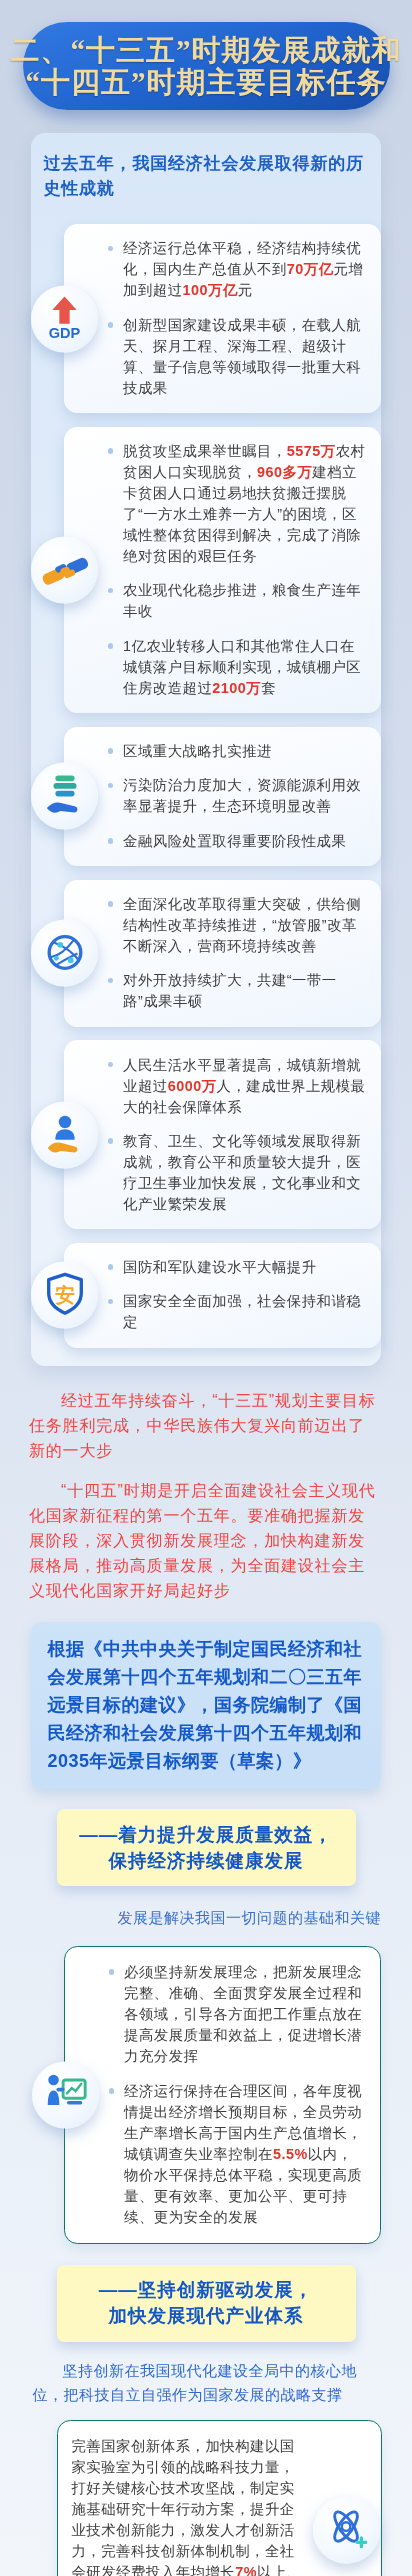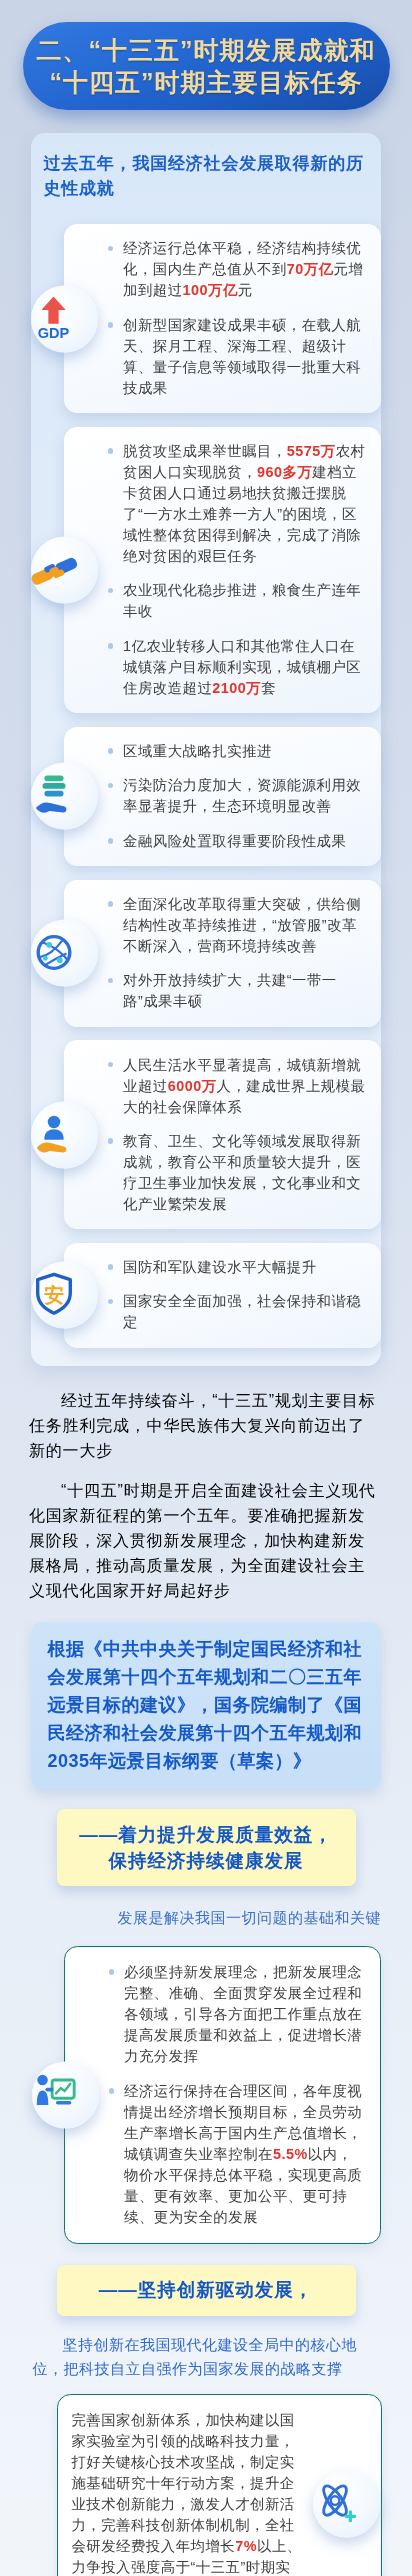--- a/index.html
+++ b/index.html
@@ -12,22 +12,22 @@
   .page{width:412px;position:relative;}
   
   .title-pill{
     width:367px;height:88px;margin:21.6px auto 0;border-radius:46px;
     background:linear-gradient(135deg,#3279e2 0%,#2163cd 45%,#174fa8 0%,#1a55b4 100%);
     background:linear-gradient(160deg,#3279e2 0%,#2062cc 55%,#174da9 100%);
     box-shadow:0 8.2px 15.5px rgba(25,75,160,.35);
     display:flex;flex-direction:column;justify-content:center;align-items:center;
   }
   .title-pill div{
-    color:#f2d99c;font-size:25px;font-weight:900;line-height:32px;letter-spacing:1px;
-    font-family:Liberation Sans, sans-serif;
+    color:#f2d99c;font-size:29px;font-weight:900;line-height:32px;letter-spacing:1px;
+    font-family:Liberation Serif, serif;
     text-shadow:0 1px 1.5px rgba(0,0,0,.25);white-space:nowrap;
   }
   
   .container1{
     width:350px;margin:23px auto 4px;border-radius:14.4px;
     background:linear-gradient(180deg,#d8e7f8 0%,#e4eefa 50%,#ecf3fb 100%);
     box-shadow:0 7.2px 15.5px rgba(140,165,205,.25);
     padding:18.5px 0 18.5px 0;
   }
   .sec-heading{
@@ -38,35 +38,35 @@
     position:relative;width:317px;margin:0 0 13.4px 33px;box-sizing:border-box;
     background:linear-gradient(165deg,#ffffff 0%,#f6faff 60%,#eef5fc 100%);
     border-radius:13.4px;box-shadow:0 5.2px 12.4px rgba(130,160,205,.30);
     padding:14.4px 13px 14.4px 59px;min-height:77px;
   }
   .a-card:last-child{margin-bottom:0;}
   .medal{
     position:absolute;width:67px;height:67px;border-radius:50%;
     background:radial-gradient(circle at 35% 28%,#ffffff 0%,#f4f9fe 55%,#e2eefb 100%);
     box-shadow:0 6.2px 13.4px rgba(115,150,200,.40);
-    display:flex;align-items:center;justify-content:flex-start;
+    display:flex;align-items:center;justify-content:center;
     top:50%;transform:translateY(-50%);
   }
   .medal.left{left:-33px;}
   .medal.right{right:1px;}
   .bullet{position:relative;color:#3d3d3d;font-size:14.4px;line-height:21px;letter-spacing:0.5px;margin:0 0 13.4px 0;}
   .bullet:last-child{margin-bottom:0;}
   .bullet::before{
     content:"";position:absolute;left:-15.5px;top:7.2px;width:5.7px;height:5.7px;border-radius:50%;
     background:#abc9ee;
   }
   .hl{color:#e2352b;font-weight:bold;}
   
   .red-para{
-    margin:21.6px 31px 0 29px;color:#000000;font-size:16px;line-height:25px;letter-spacing:0.8px;
+    margin:21.6px 31px 0 29px;color:#ef4444;font-size:16px;line-height:25px;letter-spacing:0.8px;
     text-indent:2em;
   }
   .red-para + .red-para{margin-top:15.5px;}
   
   .plan-card{
     width:350px;margin:18.5px auto 0;box-sizing:border-box;border-radius:10.3px;
     background:linear-gradient(180deg,#cde3f8 0%,#c7dff7 100%);
     box-shadow:0 5.2px 11.3px rgba(140,170,210,.30);
     padding:13.4px 16.5px;
   }
@@ -212,20 +212,21 @@
                 <rect x="28" y="40" width="17" height="8" rx="4" fill="#2e7ae0"></rect>
               </svg></span>
           </span>
           <div class="bullet"><span>必须坚持新发展理念，把新发展理念完整、准确、全面贯穿发展全过程和各领域，引导各方面把工作重点放在提高发展质量和效益上，促进增长潜力充分发挥</span></div>
           <div class="bullet"><span>经济运行保持在合理区间，各年度视情提出经济增长预期目标，全员劳动生产率增长高于国内生产总值增长，城镇调查失业率控制在</span><span class="hl">5.5%</span><span>以内，物价水平保持总体平稳，实现更高质量、更有效率、更加公平、更可持续、更为安全的发展</span></div>
         </div>
       </section>
       <section class="goal-section">
         <div class="sub-header">
           <div>——坚持创新驱动发展，</div>
+          <div>加快发展现代产业体系</div>
         </div>
         <p class="indent-para">坚持创新在我国现代化建设全局中的核心地位，把科技自立自强作为国家发展的战略支撑</p>
         <div class="g-card icon-right">
           <span class="medal right">
             <span><svg viewBox="0 0 96 96" width="46" height="46">
                 <ellipse cx="46" cy="46" rx="36" ry="14" fill="none" stroke="#2e6fd8" stroke-width="6" transform="rotate(-55 46 46)"></ellipse>
                 <ellipse cx="46" cy="46" rx="36" ry="14" fill="none" stroke="#2e6fd8" stroke-width="6" transform="rotate(55 46 46)"></ellipse>
                 <circle cx="46" cy="46" r="9" fill="none" stroke="#2e6fd8" stroke-width="5"></circle>
                 <path d="M78 70 v18 M69 79 h18" stroke="#35d0c5" stroke-width="7" stroke-linecap="round"></path>
               </svg></span>

